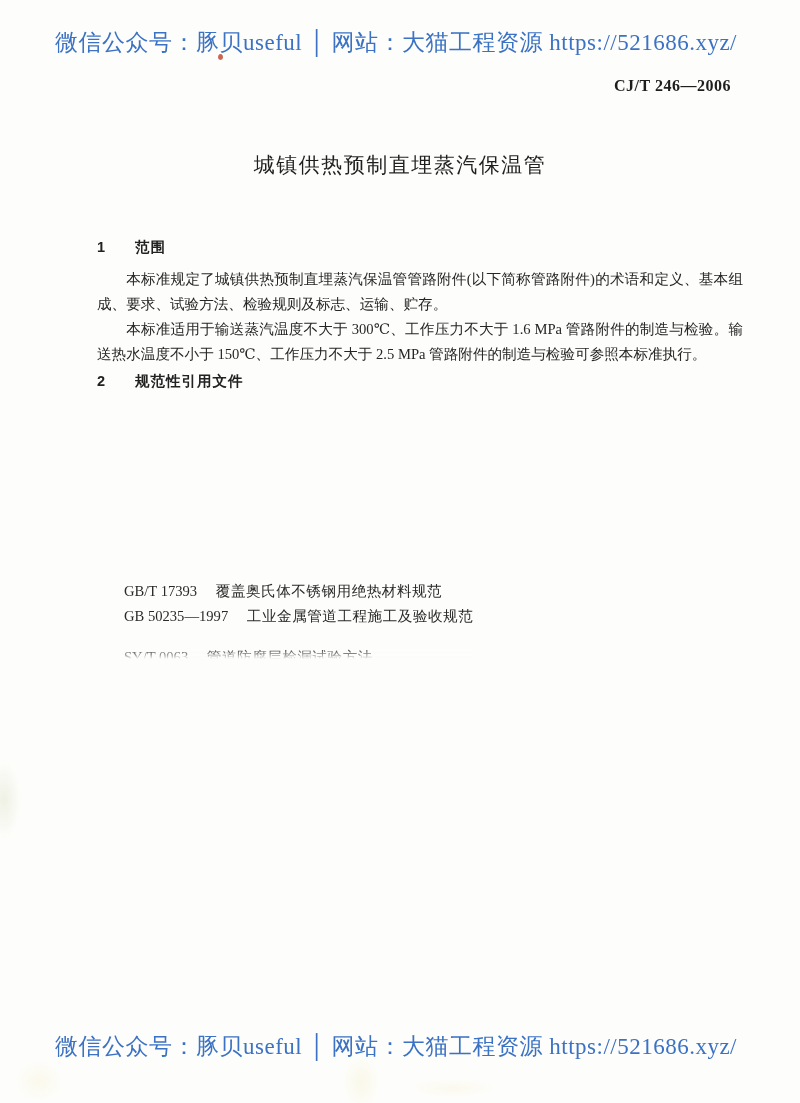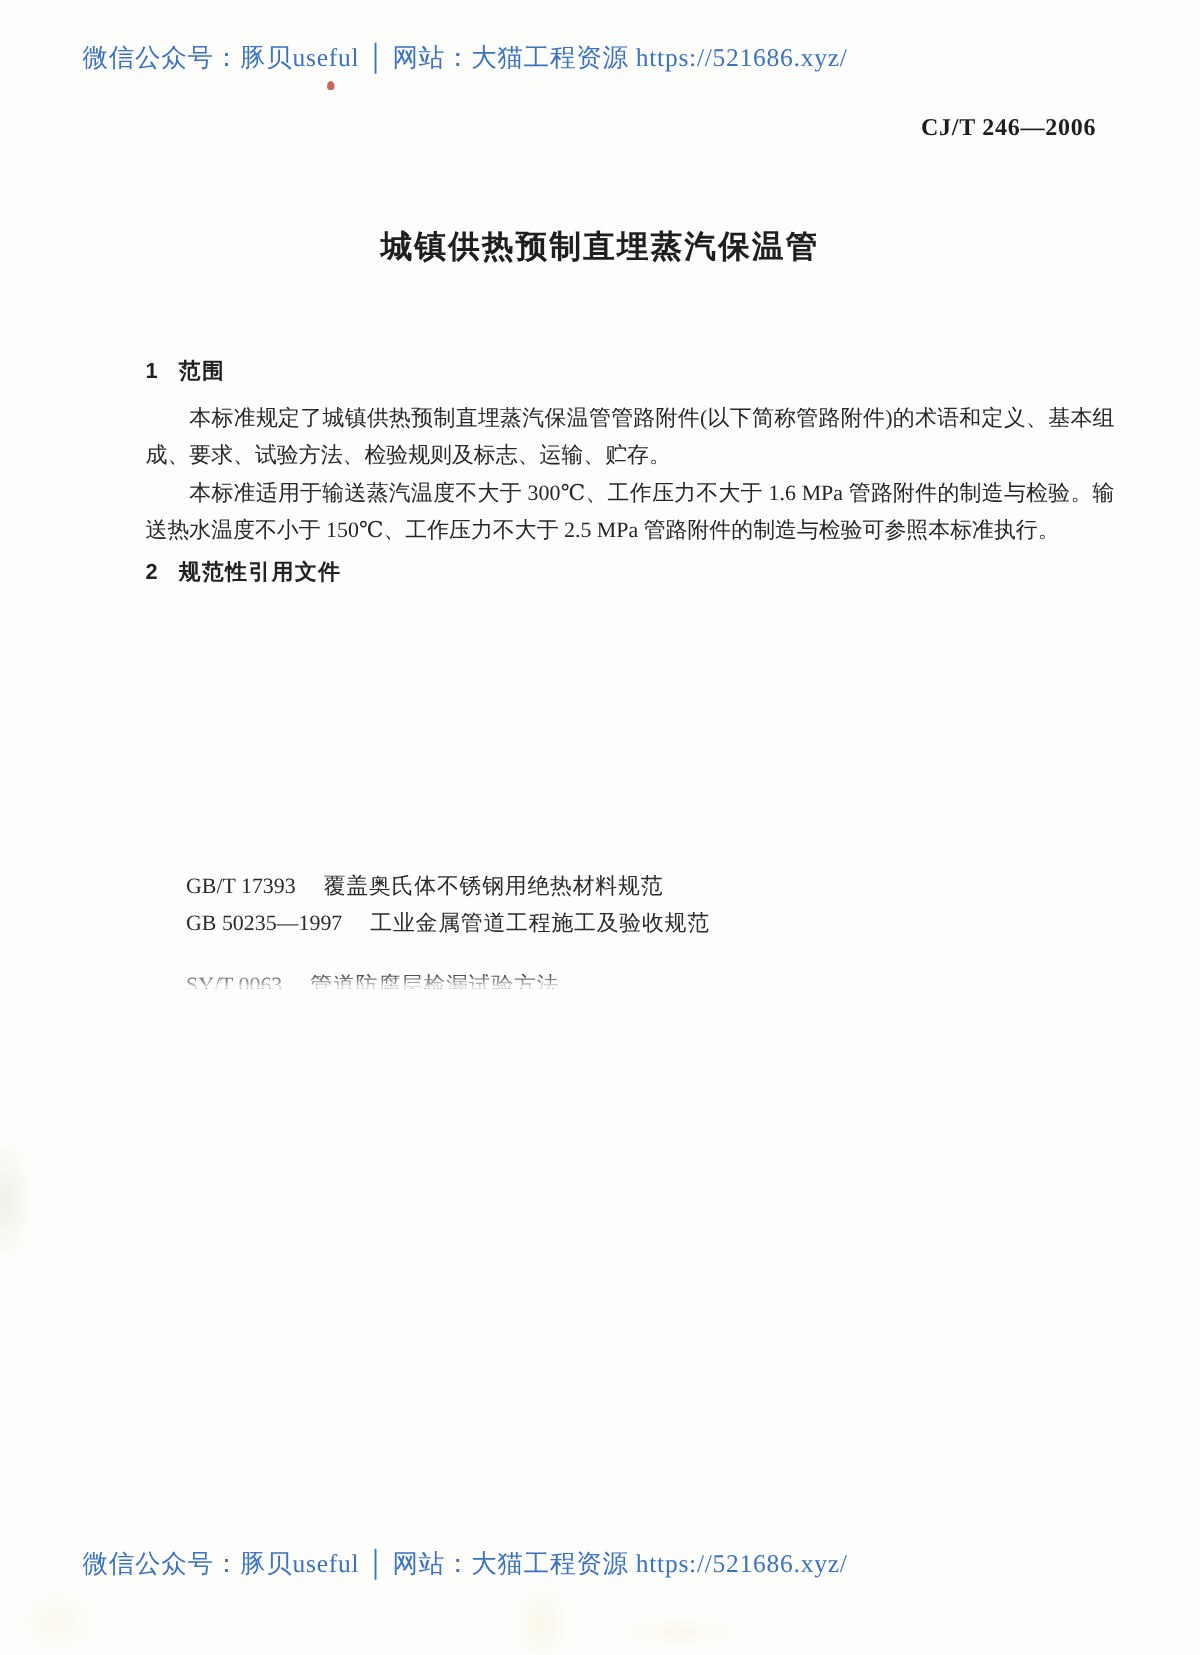--- a/index.html
+++ b/index.html
@@ -14,21 +14,21 @@
     background: #fdfdfb;
     overflow: hidden;
   }
 
   
   .banner {
     position: absolute;
     left: 55px;
     width: 700px;
     font-family: "Liberation Serif", "DejaVu Serif", serif;
-    font-size: 17px;
+    font-size: 23px;
     letter-spacing: 0.5px;
     color: #3b72c4;
     white-space: nowrap;
   }
   .banner.top { top: 27px; }
   .banner.bottom { top: 1031px; }
 
   
   .red-dot {
     position: absolute; left: 218px; top: 54px;
@@ -45,37 +45,37 @@
     font-size: 16px;
     letter-spacing: 0.5px;
     color: #1e1e1e;
   }
 
   .title-block {
     position: absolute; left: 0; top: 148px;
     width: 800px;
     text-align: center;
     font-family: "Liberation Sans", "DejaVu Sans", sans-serif;
-    font-weight: bold;
+    font-weight: normal;
     font-size: 21px;
     line-height: 34px;
     letter-spacing: 1.5px;
     color: #1f1f1f;
   }
 
   .section-heading {
     position: absolute; left: 97px;
     font-family: "Liberation Sans", "DejaVu Sans", sans-serif;
     font-weight: bold;
     font-size: 14.5px;
     color: #222222;
     white-space: nowrap;
   }
   .section-heading .num { display: inline-block; }
-  .section-heading .label { display: inline-block; margin-left: 10px; letter-spacing: 1px; }
+  .section-heading .label { display: inline-block; margin-left: 26px; letter-spacing: 1px; }
   .heading-scope { top: 238px; }
   .heading-refs  { top: 372px; }
 
   .body-text {
     position: absolute; left: 97px; top: 267px;
     width: 646px;
     font-family: "Liberation Serif", "DejaVu Serif", serif;
     font-size: 14.6px;
     line-height: 25px;
     color: #262626;

